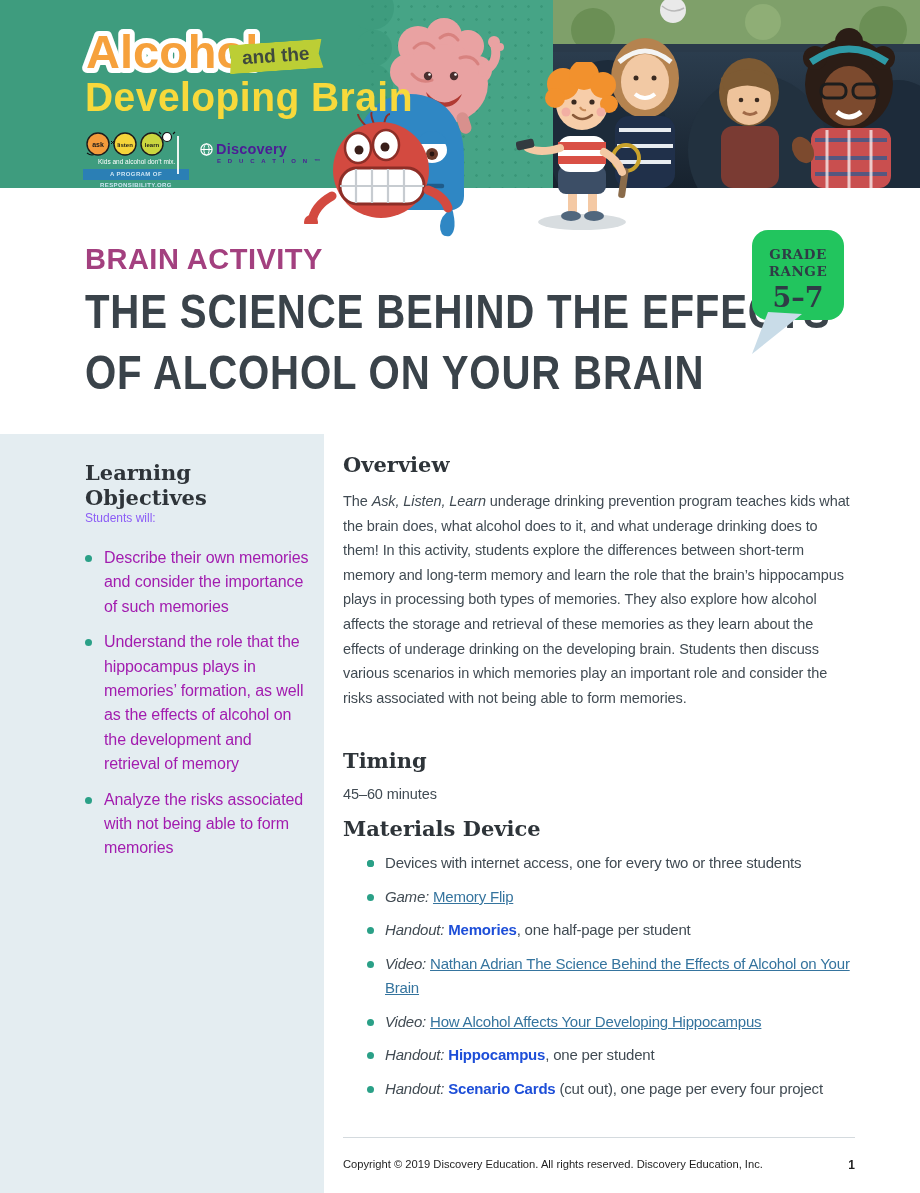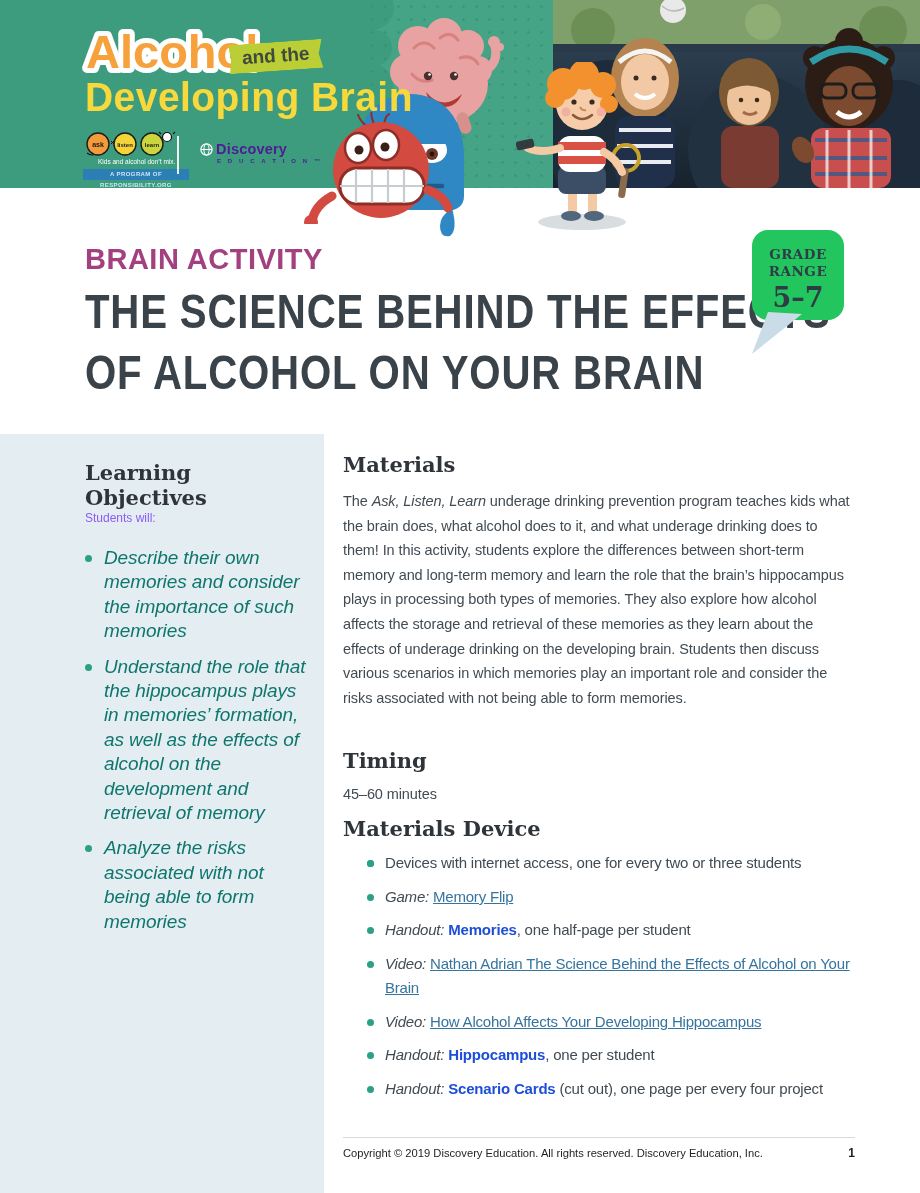--- a/index.html
+++ b/index.html
@@ -43,42 +43,42 @@
   .badge-label:first-child{margin-top:16px;}
   .badge-value{font-size:27px;font-weight:bold;margin-top:2px;}
   .badge-tail{position:absolute;left:750px;top:312px;}
 
   
   .sidebar{position:absolute;left:0;top:434px;width:324px;height:955px;background:#E4EDF1;}
   .sidebar-inner{padding:26px 14px 0 85px;}
   h2.slab{font-family:"DejaVu Serif",serif;font-weight:bold;font-size:21px;color:#2E3439;margin:0;}
   .sb-intro{font-size:12px;color:#8b5cf6;margin-top:1px;}
   ul.dotlist{list-style:none;margin:21px 0 0;padding:0;}
-  ul.dotlist li{position:relative;padding-left:19px;font-size:19px;line-height:24.4px;
-    color:#0f766e;margin-bottom:11px;letter-spacing:-.1px;font-style:italic;}
+  ul.dotlist li{position:relative;padding-left:19px;font-size:16px;line-height:24.4px;
+    color:#a21caf;margin-bottom:11px;letter-spacing:-.1px;}
   .dot{position:absolute;left:0;top:9px;width:7px;height:7px;border-radius:50%;background:#2AA087;}
 
   
   .main{position:absolute;left:343px;top:452px;width:512px;}
   .sec{position:absolute;left:0;width:512px;}
   #sec-overview{top:0;}
   #sec-timing{top:296px;}
   #sec-materials{top:364px;}
   .body-p{font-size:14.5px;line-height:24.6px;color:#414B53;margin:12px 0 0;letter-spacing:-.1px;}
   .it{font-style:italic;}
   .bd{font-weight:bold;color:#1d4ed8;}
   ul.matlist{list-style:none;margin:10px 0 0;padding:0;}
   ul.matlist li{position:relative;padding-left:42px;font-size:15px;line-height:24.4px;
     color:#414B53;margin-bottom:9.2px;letter-spacing:-.2px;}
   ul.matlist .dot{left:24px;}
   a.link{color:#35749E;text-decoration:underline;cursor:pointer;}
 
   
   .footer{position:absolute;left:343px;top:1137px;width:512px;border-top:1px solid #D4DADE;
-    padding-top:8px;display:flex;justify-content:space-between;align-items:center;}
+    padding-top:20px;display:flex;justify-content:space-between;align-items:flex-start;}
   .copyright{font-size:11.2px;color:#1F1F1F;}
   .pagenum{font-size:12px;font-weight:bold;color:#1F1F1F;}
 </style>
 </head>
 <body>
 
 <div class="page">
 
   <div class="hdr">
     <div class="hdr-left"></div>
@@ -276,21 +276,21 @@
       <ul class="dotlist">
           <li><span class="dot"></span>Describe their own memories and consider the importance of such memories</li>
           <li><span class="dot"></span>Understand the role that the hippocampus plays in memories’ formation, as well as the effects of alcohol on the development and retrieval of memory</li>
           <li><span class="dot"></span>Analyze the risks associated with not being able to form memories</li>
         </ul>
     </div>
   </aside>
 
   <main class="main">
     <section class="sec" id="sec-overview">
-      <h2 class="slab">Materials</h2>
+      <h2 class="slab">Overview</h2>
       <p class="body-p"><span>The </span><span class="it">Ask, Listen, Learn</span><span> underage drinking prevention program teaches kids what the brain does, what alcohol does to it, and what underage drinking does to them! In this activity, students explore the differences between short-term memory and long-term memory and learn the role that the brain’s hippocampus plays in processing both types of memories. They also explore how alcohol affects the storage and retrieval of these memories as they learn about the effects of underage drinking on the developing brain. Students then discuss various scenarios in which memories play an important role and consider the risks associated with not being able to form memories.</span></p>
     </section>
 
     <section class="sec" id="sec-timing">
       <h2 class="slab">Timing</h2>
       <p class="body-p" style="margin-top:9px;">45–60 minutes</p>
     </section>
 
     <section class="sec" id="sec-materials">
       <h2 class="slab">Materials Device</h2>

